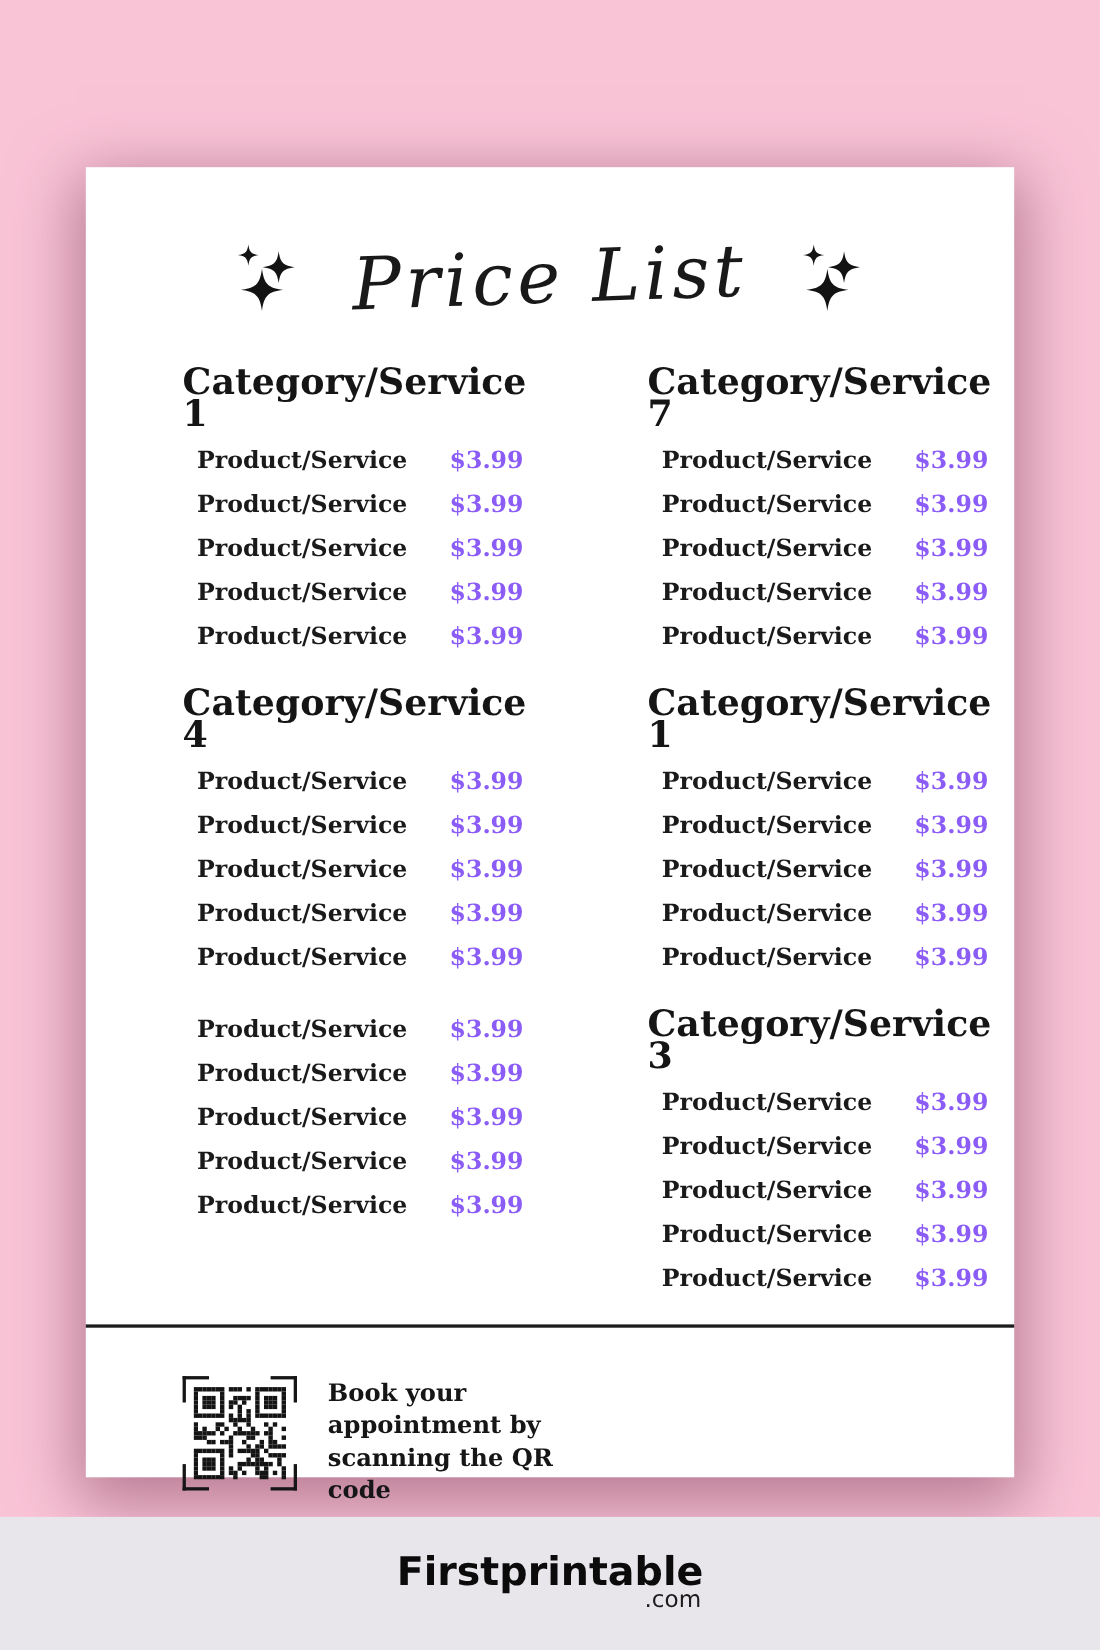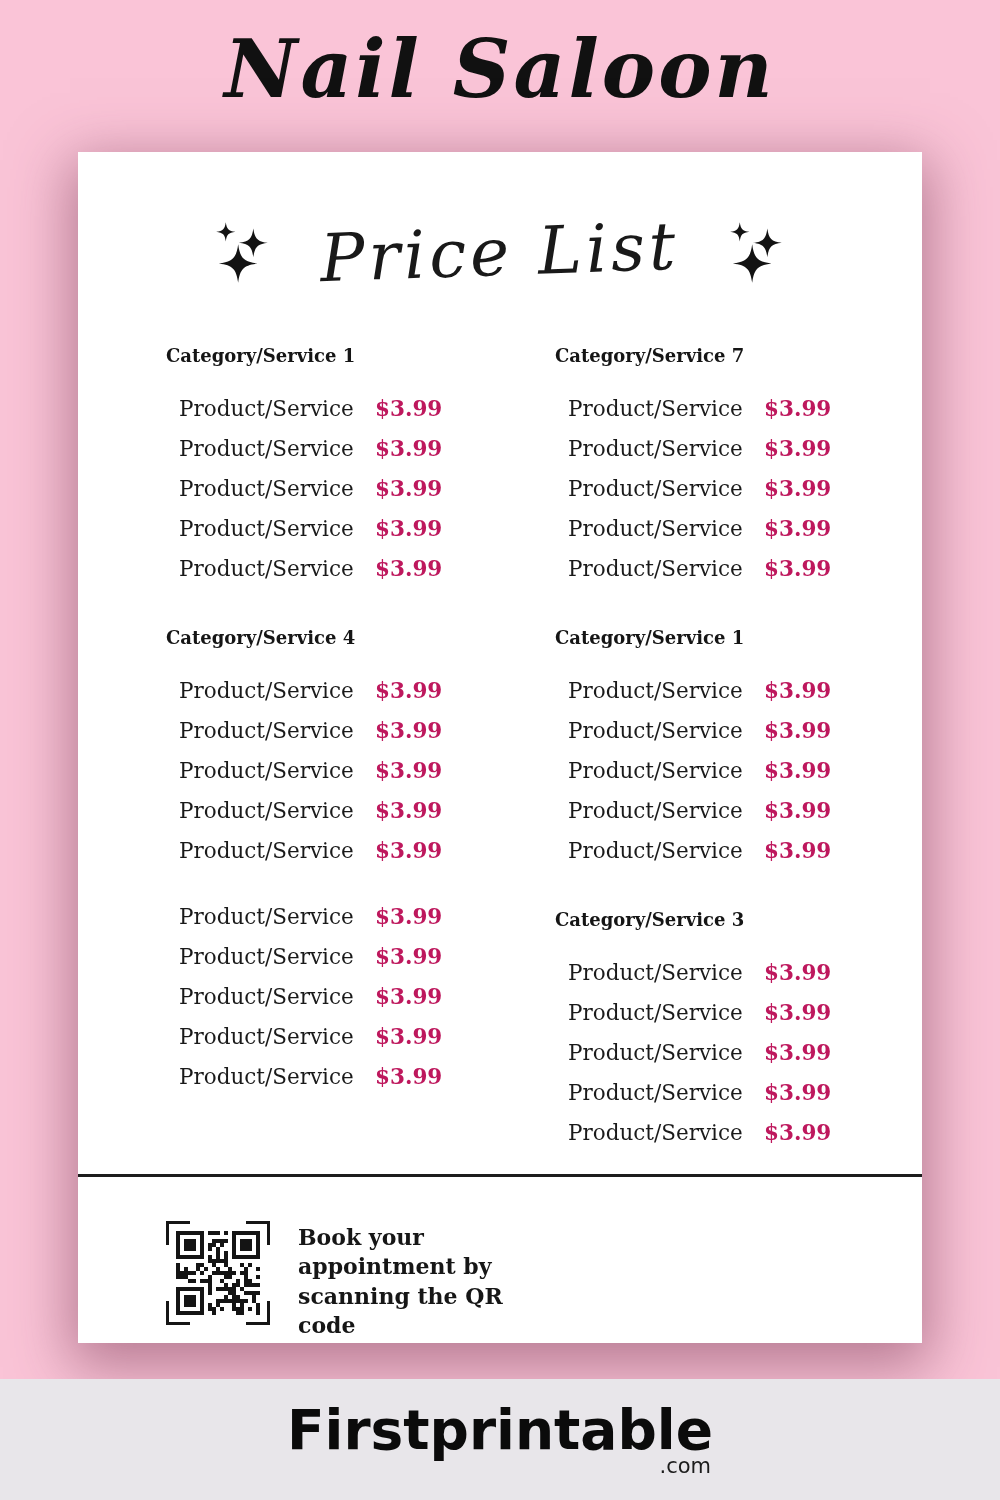--- a/index.html
+++ b/index.html
@@ -42,30 +42,30 @@
   }
   .sparkles { width: 62px; height: 69px; flex: 0 0 auto; }
   
   .categories {
     margin-top: 6px;
     display: grid; grid-template-columns: 1fr 1fr;
     column-gap: 110px; row-gap: 26px;
   }
   .category-name {
     font-family: "DejaVu Serif", serif;
-    font-size: 18px; font-weight: bold;
-    line-height: 48px; margin-bottom: 8px;
+    font-size: 33px; font-weight: bold;
+    line-height: 29px; margin-bottom: 8px;
     color: #151515;
   }
   .item-row {
     display: flex; align-items: center;
     height: 40px; padding-left: 13px;
   }
-  .item-label { flex: 1; font-size: 21.5px; font-weight: normal; color: #1a1a1a; }
-  .item-price { width: 70px; font-size: 21.5px; font-weight: bold; color: #be185d; }
+  .item-label { flex: 1; font-size: 21.5px; font-weight: bold; color: #1a1a1a; }
+  .item-price { width: 70px; font-size: 21.5px; font-weight: bold; color: #8b5cf6; }
   
   .divider {
     border: none; border-top: 3px solid #1c1c1c;
     margin: 22px -88px 0 -88px;
   }
   .card-footer {
     display: flex; align-items: flex-start;
     padding-top: 44px;
   }
   .qr-group { display: flex; align-items: flex-start; }
@@ -96,35 +96,34 @@
   
   .bottom-bar {
     position: absolute; left: 0; top: 1379px;
     width: 100%; height: 121px;
     background: var(--graybar, #e8e6ea);
     display: flex; align-items: center; justify-content: center;
   }
   .brand-wrap { display: inline-block; text-align: center; margin-top: -4px; }
   .brand-name {
     font-family: "DejaVu Sans", sans-serif;
-    font-size: 55px; font-weight: bold; letter-spacing: 0px;
+    font-size: 36px; font-weight: bold; letter-spacing: 0px;
     color: #0b0b0b;
   }
   .brand-tld {
     font-family: "DejaVu Sans", sans-serif;
     font-size: 21px; font-weight: normal;
     color: #1c1c1c; text-align: right; margin-top: -8px; padding-right: 2px;
   }
 </style>
 </head>
 <body>
 
 <div class="page" style="--pink: #fac4d7; --graybar: #e8e6ea; --ink: #141414;">
 
-  <h1 class="main-title">Nail Saloon</h1>
 
   <div class="card">
 
     <div class="card-title-row">
       <svg class="sparkles" viewBox="0 0 90 100" aria-hidden="true">
         <path fill="#131313" d="M20,6 C21.4,16.1 23.9,18.6 34,20 C23.9,21.4 21.4,23.9 20,34 C18.6,23.9 16.1,21.4 6,20 C16.1,18.6 18.6,16.1 20,6 Z"></path>
         <path fill="#131313" d="M60,15 C62.1,30.1 65.9,33.9 81,36 C65.9,38.1 62.1,41.9 60,57 C57.9,41.9 54.1,38.1 39,36 C54.1,33.9 57.9,30.1 60,15 Z"></path>
         <path fill="#131313" d="M38,38 C40.8,58.2 45.8,63.2 66,66 C45.8,68.8 40.8,73.8 38,94 C35.2,73.8 30.2,68.8 10,66 C30.2,63.2 35.2,58.2 38,38 Z"></path>
       </svg>
       <span class="script-title">Price List</span>

